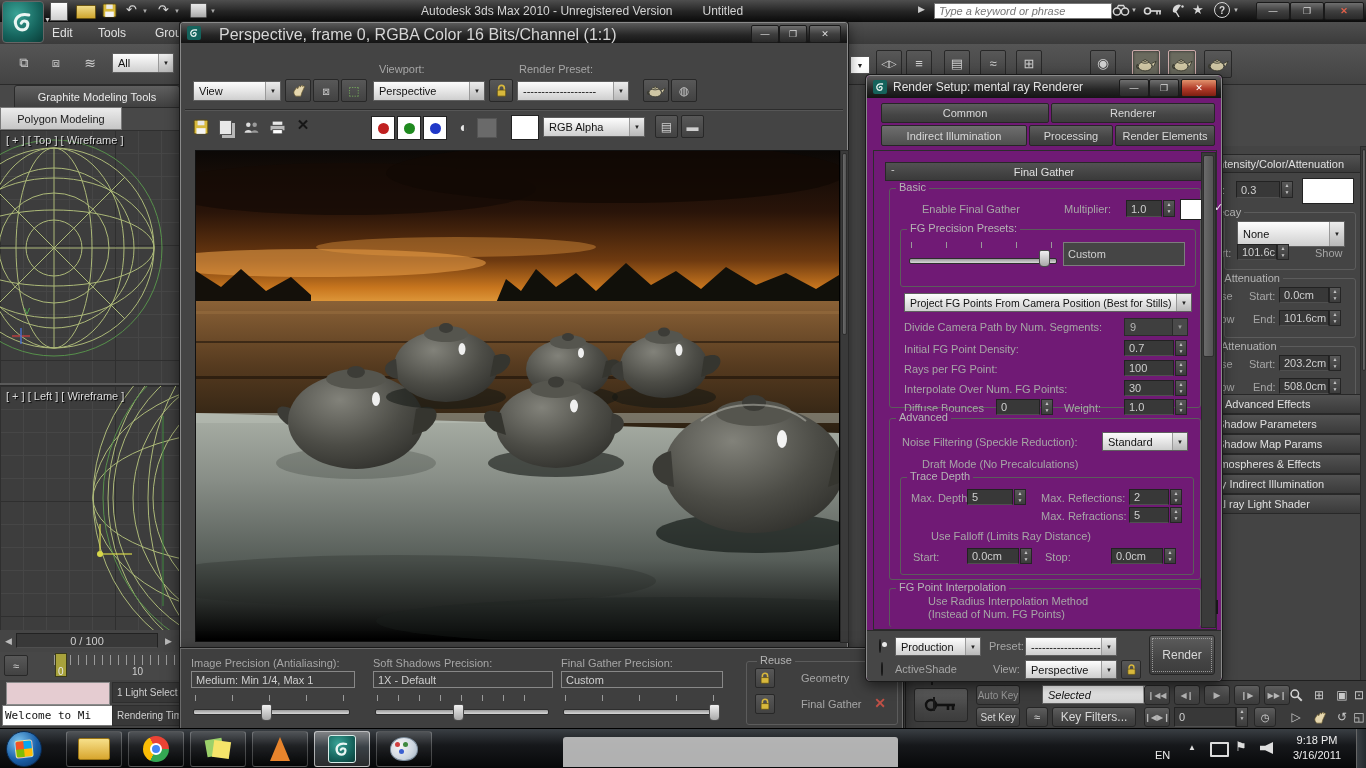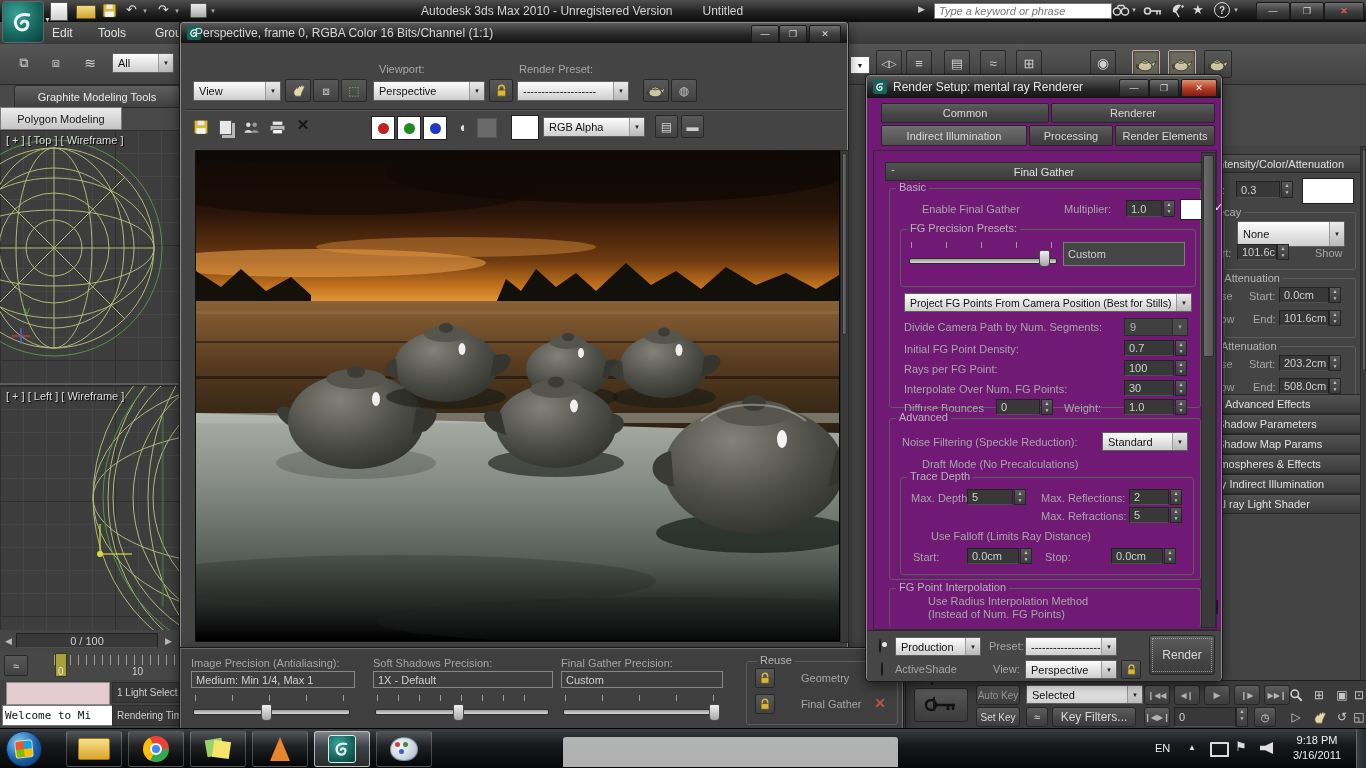--- a/index.html
+++ b/index.html
@@ -381,21 +381,21 @@
         <svg width="34" height="18">
           <use href="#sym-bigkey"></use>
         </svg>
       </span>
     <span class="abs btn" style="left:70px;top:4px;width:44px;height:20px;font-size:10px;color:#9a9a9a;">
         <span>Auto Key</span>
       </span>
     <span class="abs btn" style="left:70px;top:26px;width:44px;height:20px;font-size:10px;">
         <span>Set Key</span>
       </span>
-    <div class="abs dd" style="left:120px;top:4px;width:117px;height:19px;">
+    <div class="abs dd" style="left:136px;top:4px;width:117px;height:19px;font-style:italic;">
       <span>Selected</span>
         <span class="arr"></span>
     </div>
     <span class="abs btn" style="left:120px;top:26px;width:22px;height:20px;font-size:11px;">≈</span>
     <span class="abs btn" style="left:146px;top:26px;width:84px;height:20px;font-size:12px;">
         <span>Key Filters...</span>
       </span>
     <span class="abs btn" style="left:238px;top:4px;width:26px;height:20px;font-size:8px;color:#b5b5b5;">❙◀◀</span>
     <span class="abs btn" style="left:268px;top:4px;width:26px;height:20px;font-size:8px;color:#b5b5b5;">◀❙</span>
     <span class="abs btn" style="left:298px;top:4px;width:26px;height:20px;font-size:9px;color:#b5b5b5;">▶</span>
@@ -425,21 +425,21 @@
     <span class="abs gly" style="left:444px;top:26px;width:18px;height:20px;color:#c9c9c9;font-size:12px;">◱</span>
   </div>
 
   <div class="abs dlg" style="left:180px;top:22px;width:668px;height:626px;background:#444;border:1px solid #8a8a8a;border-radius:3px 3px 0 0;z-index:10;box-sizing:border-box;">
     <div class="abs" style="left:0;top:0;width:666px;height:20px;background:linear-gradient(#5a5a5a,#262626 60%,#141414);border-radius:3px 3px 0 0;">
       <span class="abs gly" style="left:6px;top:3px;width:14px;height:14px;background:#15635c;border-radius:2px;">
           <svg width="12" height="12">
             <use href="#sym-maxlogo"></use>
           </svg>
         </span>
-      <span class="abs" style="left:14px;top:3px;color:#d6d6d6;font-size:12px;white-space:nowrap;">Perspective, frame 0, RGBA Color 16 Bits/Channel (1:1)</span>
+      <span class="abs" style="left:38px;top:3px;color:#d6d6d6;font-size:16px;white-space:nowrap;">Perspective, frame 0, RGBA Color 16 Bits/Channel (1:1)</span>
       <span class="abs win-btn" style="left:570px;top:2px;width:26px;">—</span>
       <span class="abs win-btn" style="left:598px;top:2px;width:26px;">❐</span>
       <span class="abs win-btn" style="left:628px;top:2px;width:30px;">✕</span>
     </div>
 
     <span class="abs lbl" style="left:14px;top:40px;margin-top:24px;">Area to Render:</span>
     <span class="abs lbl" style="left:198px;top:40px;">Viewport:</span>
     <span class="abs lbl" style="left:338px;top:40px;">Render Preset:</span>
     <div class="abs dd" style="left:12px;top:58px;width:88px;height:20px;">
       <span>View</span>
@@ -857,21 +857,21 @@
         <svg width="20" height="20">
             <use href="#sym-maxlogo"></use>
           </svg>
       </span>
     </div>
     <div class="tb-btn" style="left:376px;">
       <span style="width:26px;height:22px;border-radius:50% 50% 46% 46%;background:radial-gradient(circle at 35% 35%,#f6f6f6,#cdd6e0 60%,#9fb0c0);border:1px solid #7a8a9a;position:relative;display:block;">
         <span style="position:absolute;left:4px;top:4px;width:5px;height:5px;border-radius:50%;background:#d04040;box-shadow:8px 0 0 #3f8a3f,4px 7px 0 #3a5fd0;display:block;"></span>
       </span>
     </div>
-    <span class="abs tray-txt" style="left:1155px;top:13px;">EN</span>
+    <span class="abs tray-txt" style="left:1155px;top:20px;">EN</span>
     <span class="abs gly" style="left:1188px;top:14px;color:#ddd;font-size:8px;">▲</span>
     <span class="abs" style="left:1210px;top:13px;width:15px;height:11px;border:2px solid #ddd;border-radius:1px;"></span>
     <span class="abs gly" style="left:1235px;top:10px;color:#ddd;font-size:13px;">⚑</span>
     <span class="abs" style="left:1260px;top:13px;width:13px;height:12px;background:#ddd;clip-path:polygon(0 32%,40% 32%,100% 0,100% 100%,40% 68%,0 68%);"></span>
     <div class="abs" style="left:1284px;top:4px;width:66px;text-align:center;line-height:15px;">
       <span class="tray-txt" style="display:block;">9:18 PM</span>
       <span class="tray-txt" style="display:block;">3/16/2011</span>
     </div>
     <span class="abs" style="left:1356px;top:0;width:10px;height:40px;background:linear-gradient(90deg,#3a3f44,#23282c);border-left:1px solid #666;"></span>
   </div>

